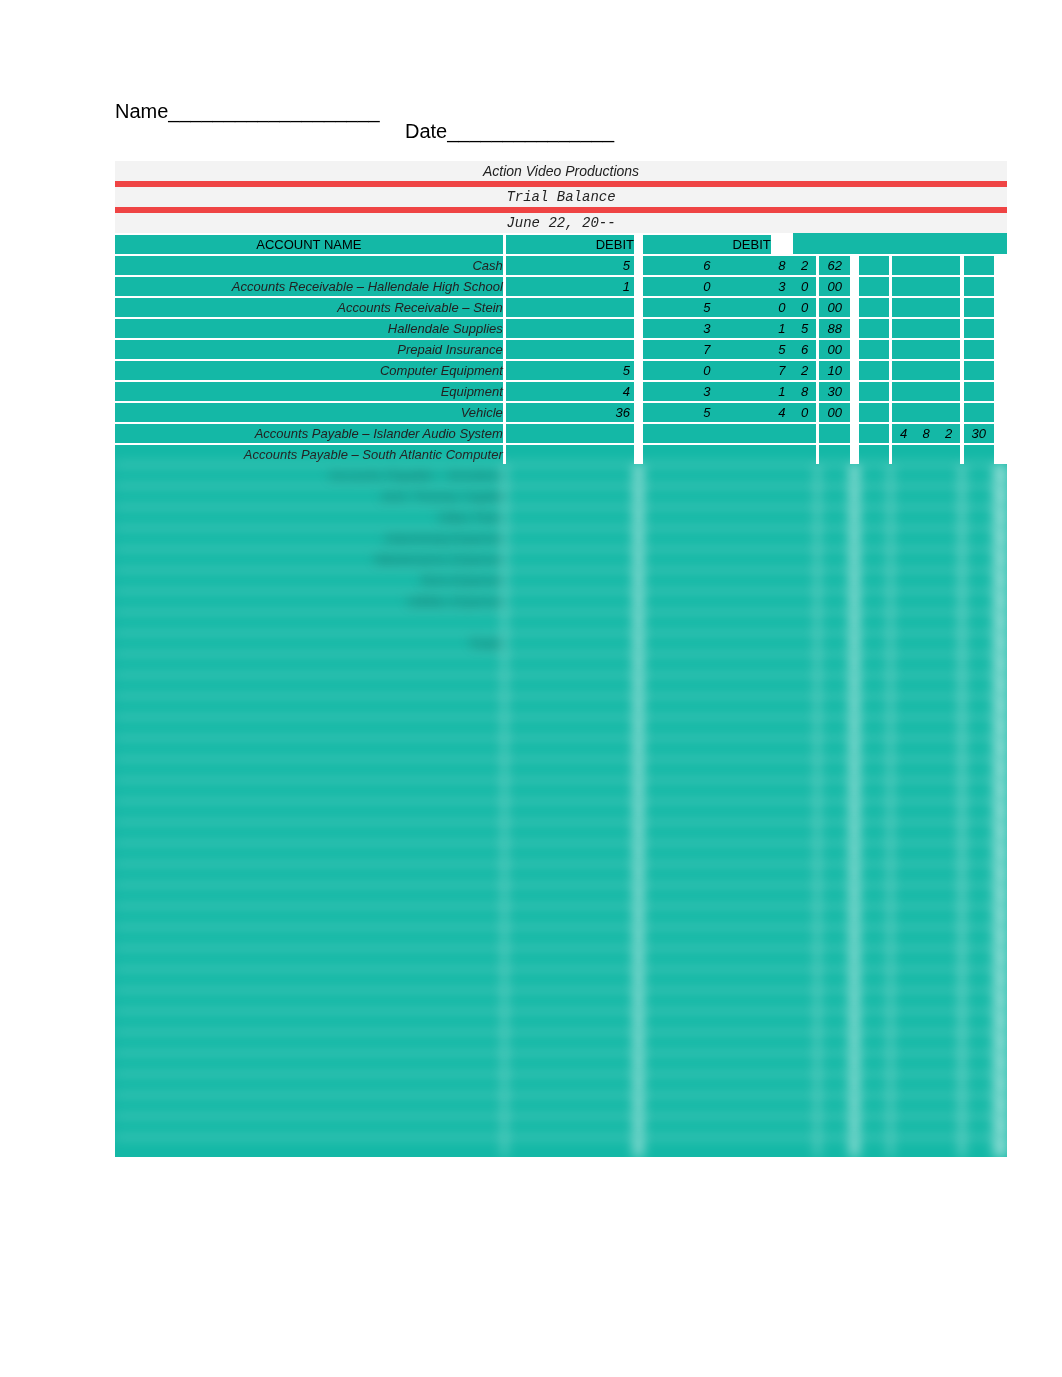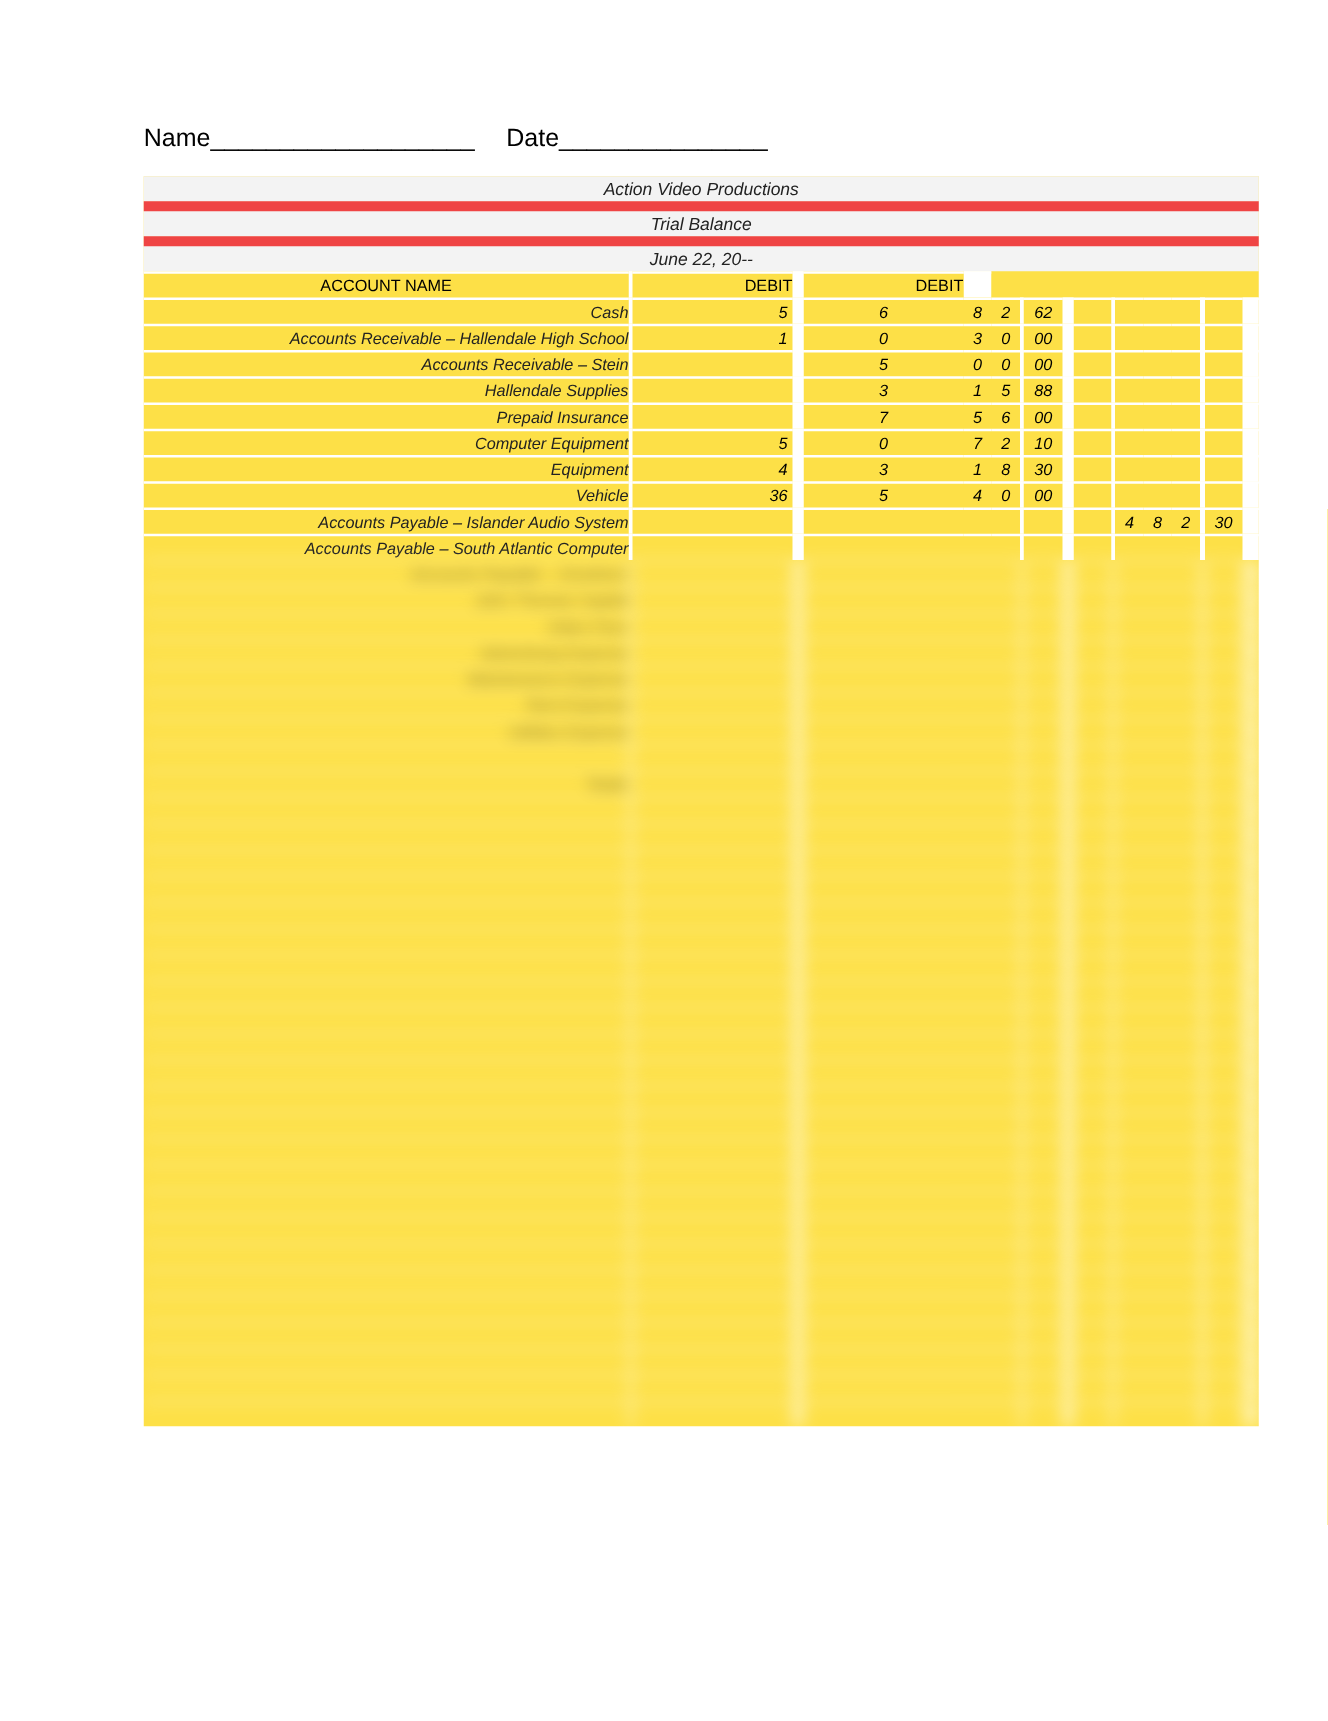--- a/index.html
+++ b/index.html
@@ -15,36 +15,37 @@
   .page {
     padding: 100px 55px 40px 115px;
   }
   .header-labels {
     display: flex;
     margin-bottom: 18px;
     font-size: 20px;
     font-family: "Segoe UI", Tahoma, sans-serif;
   }
   .hl-name { flex: 0 0 290px; }
-  .hl-date { flex: 0 0 250px; }
+  .hl-date { flex: 0 0 250px; margin-top: 20px; }
   .hl-class { flex: 1; }
   .sheet {
     width: 100%;
-    background: #fde047;
+    background: #14b8a6;
   }
   .title-block {
     text-align: center;
     font-style: italic;
     font-size: 14px;
     color: #222;
     padding: 2px 0;
     background: #f3f3f3;
   }
   .title-block + .title-block {
-    border-top: 8px solid #ef4444;
+    border-top: 6px solid #ef4444;
+    font-family: Liberation Mono, monospace;
   }
   .table {
     display: table;
     width: 100%;
     border-collapse: separate;
     font-size: 13px;
   }
   .trow { display: table-row; }
   .tcell {
     display: table-cell;

